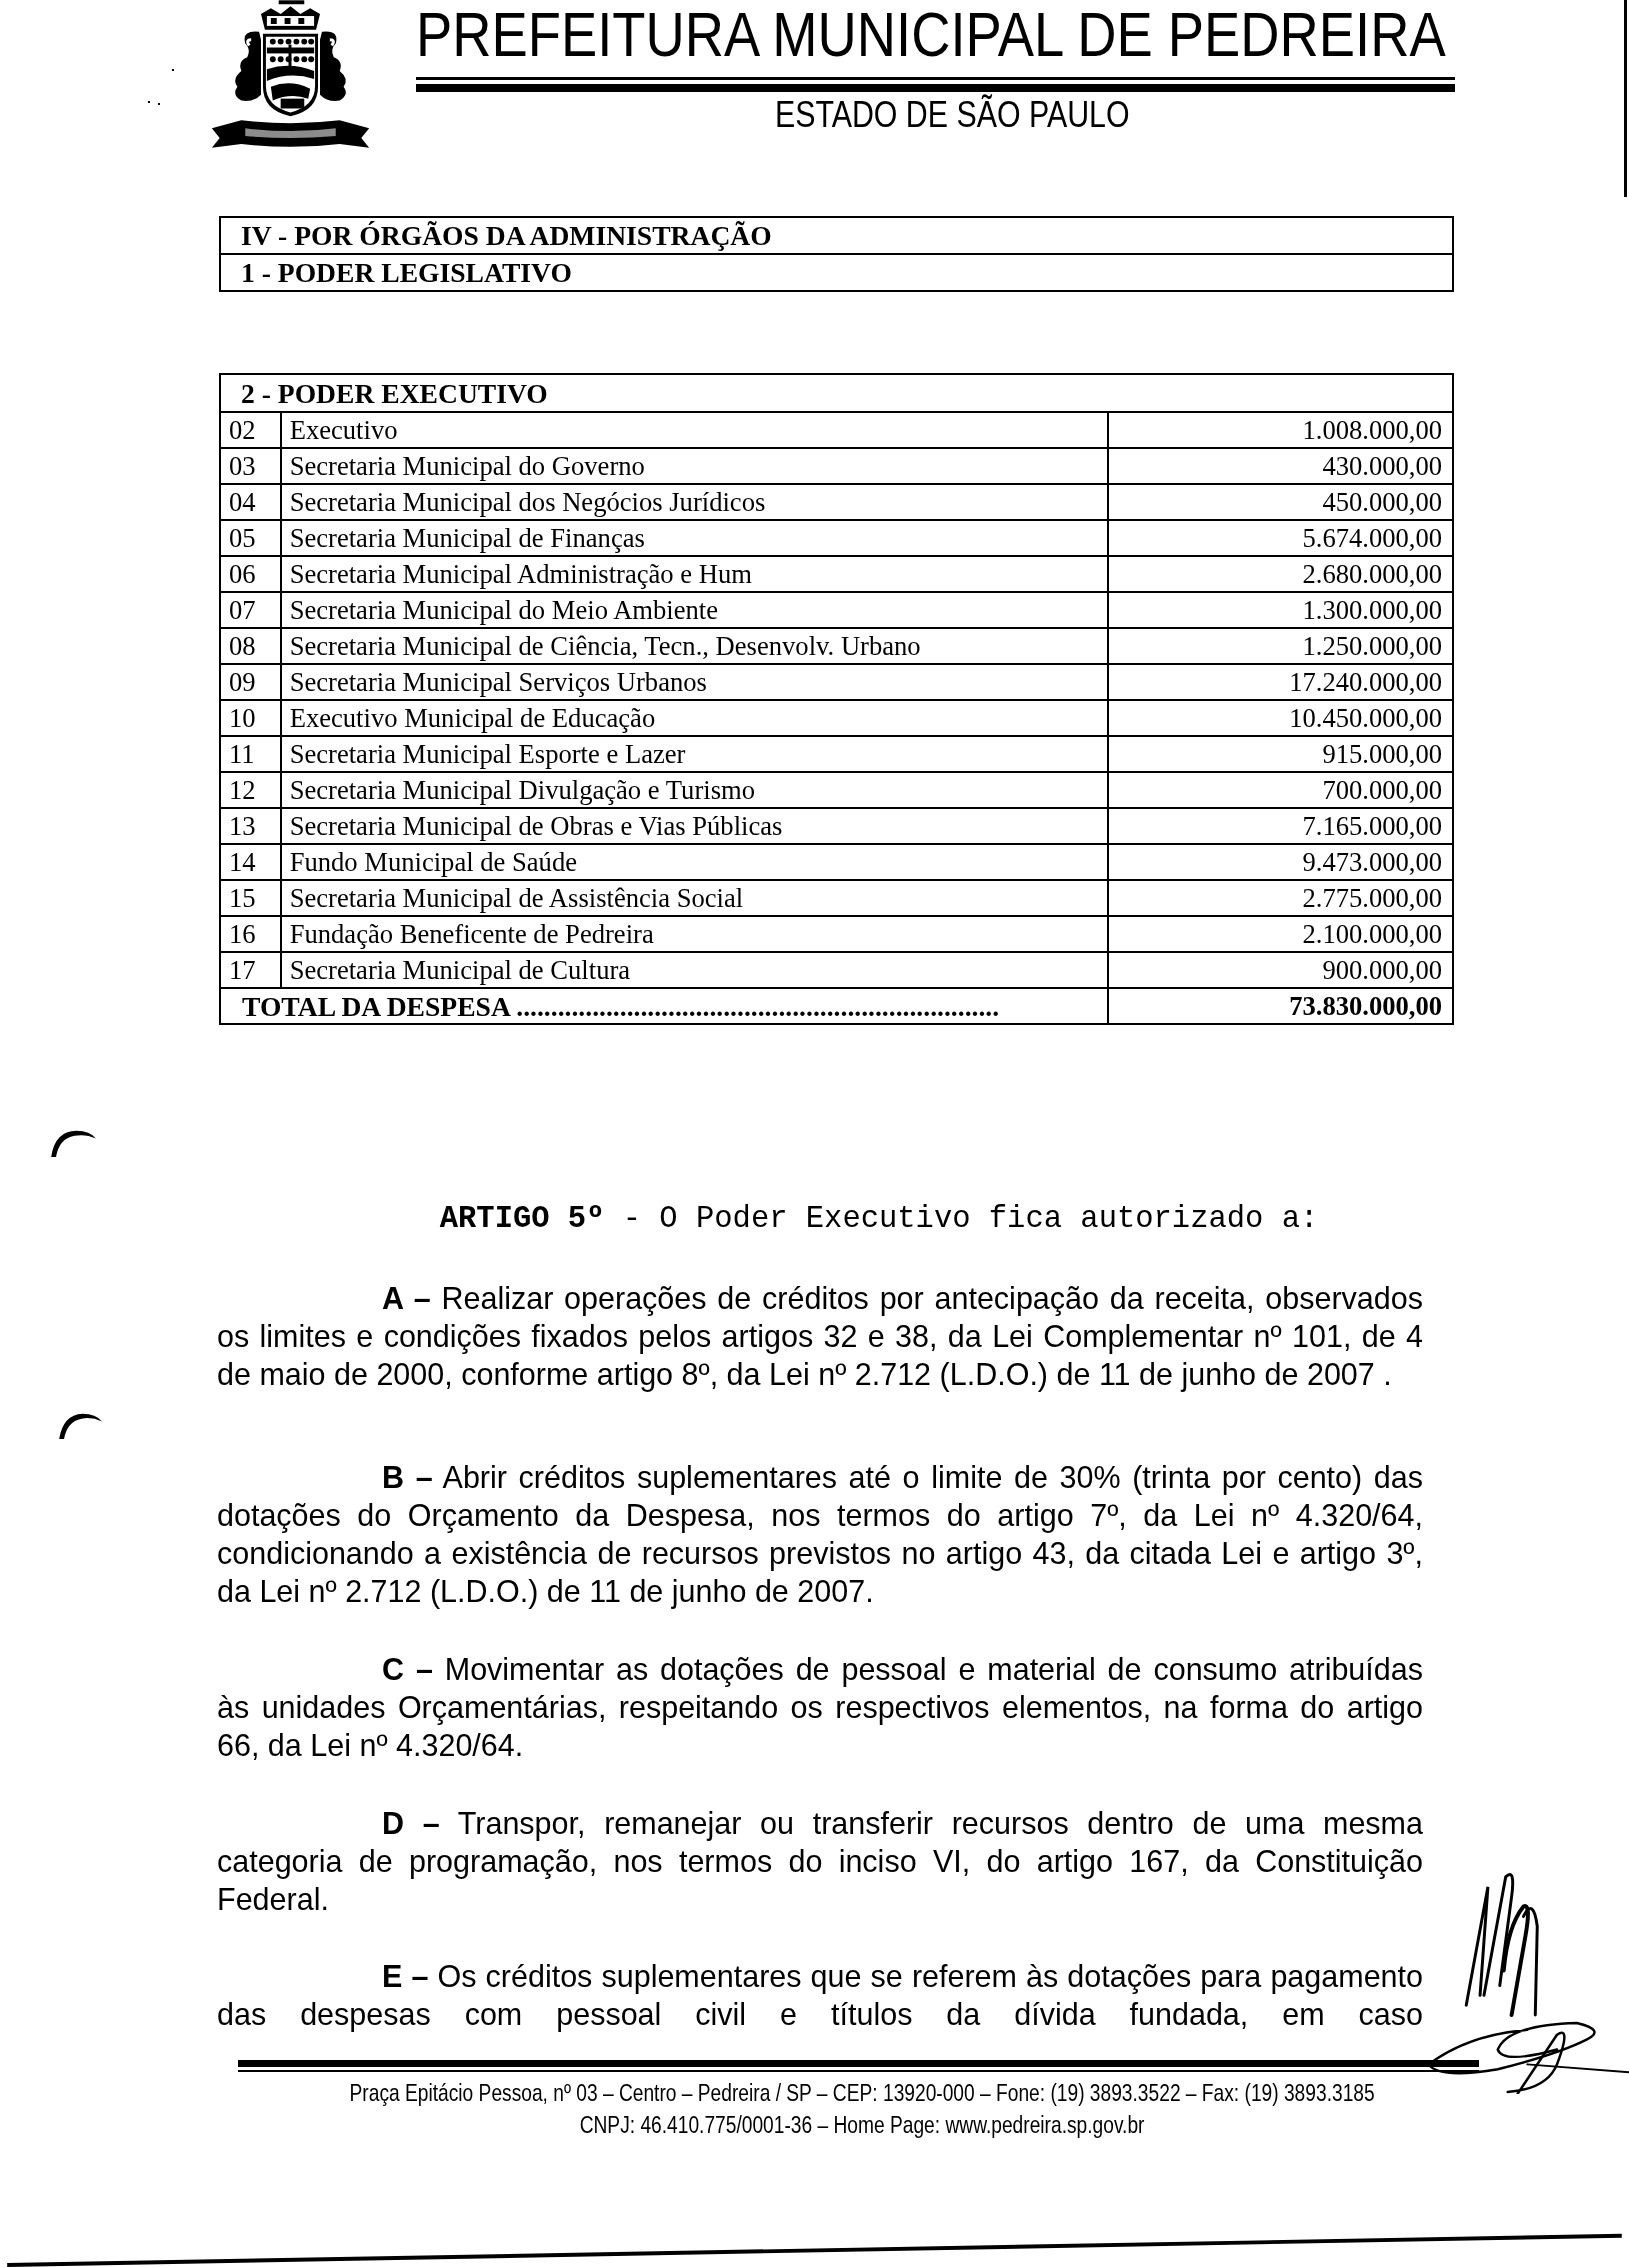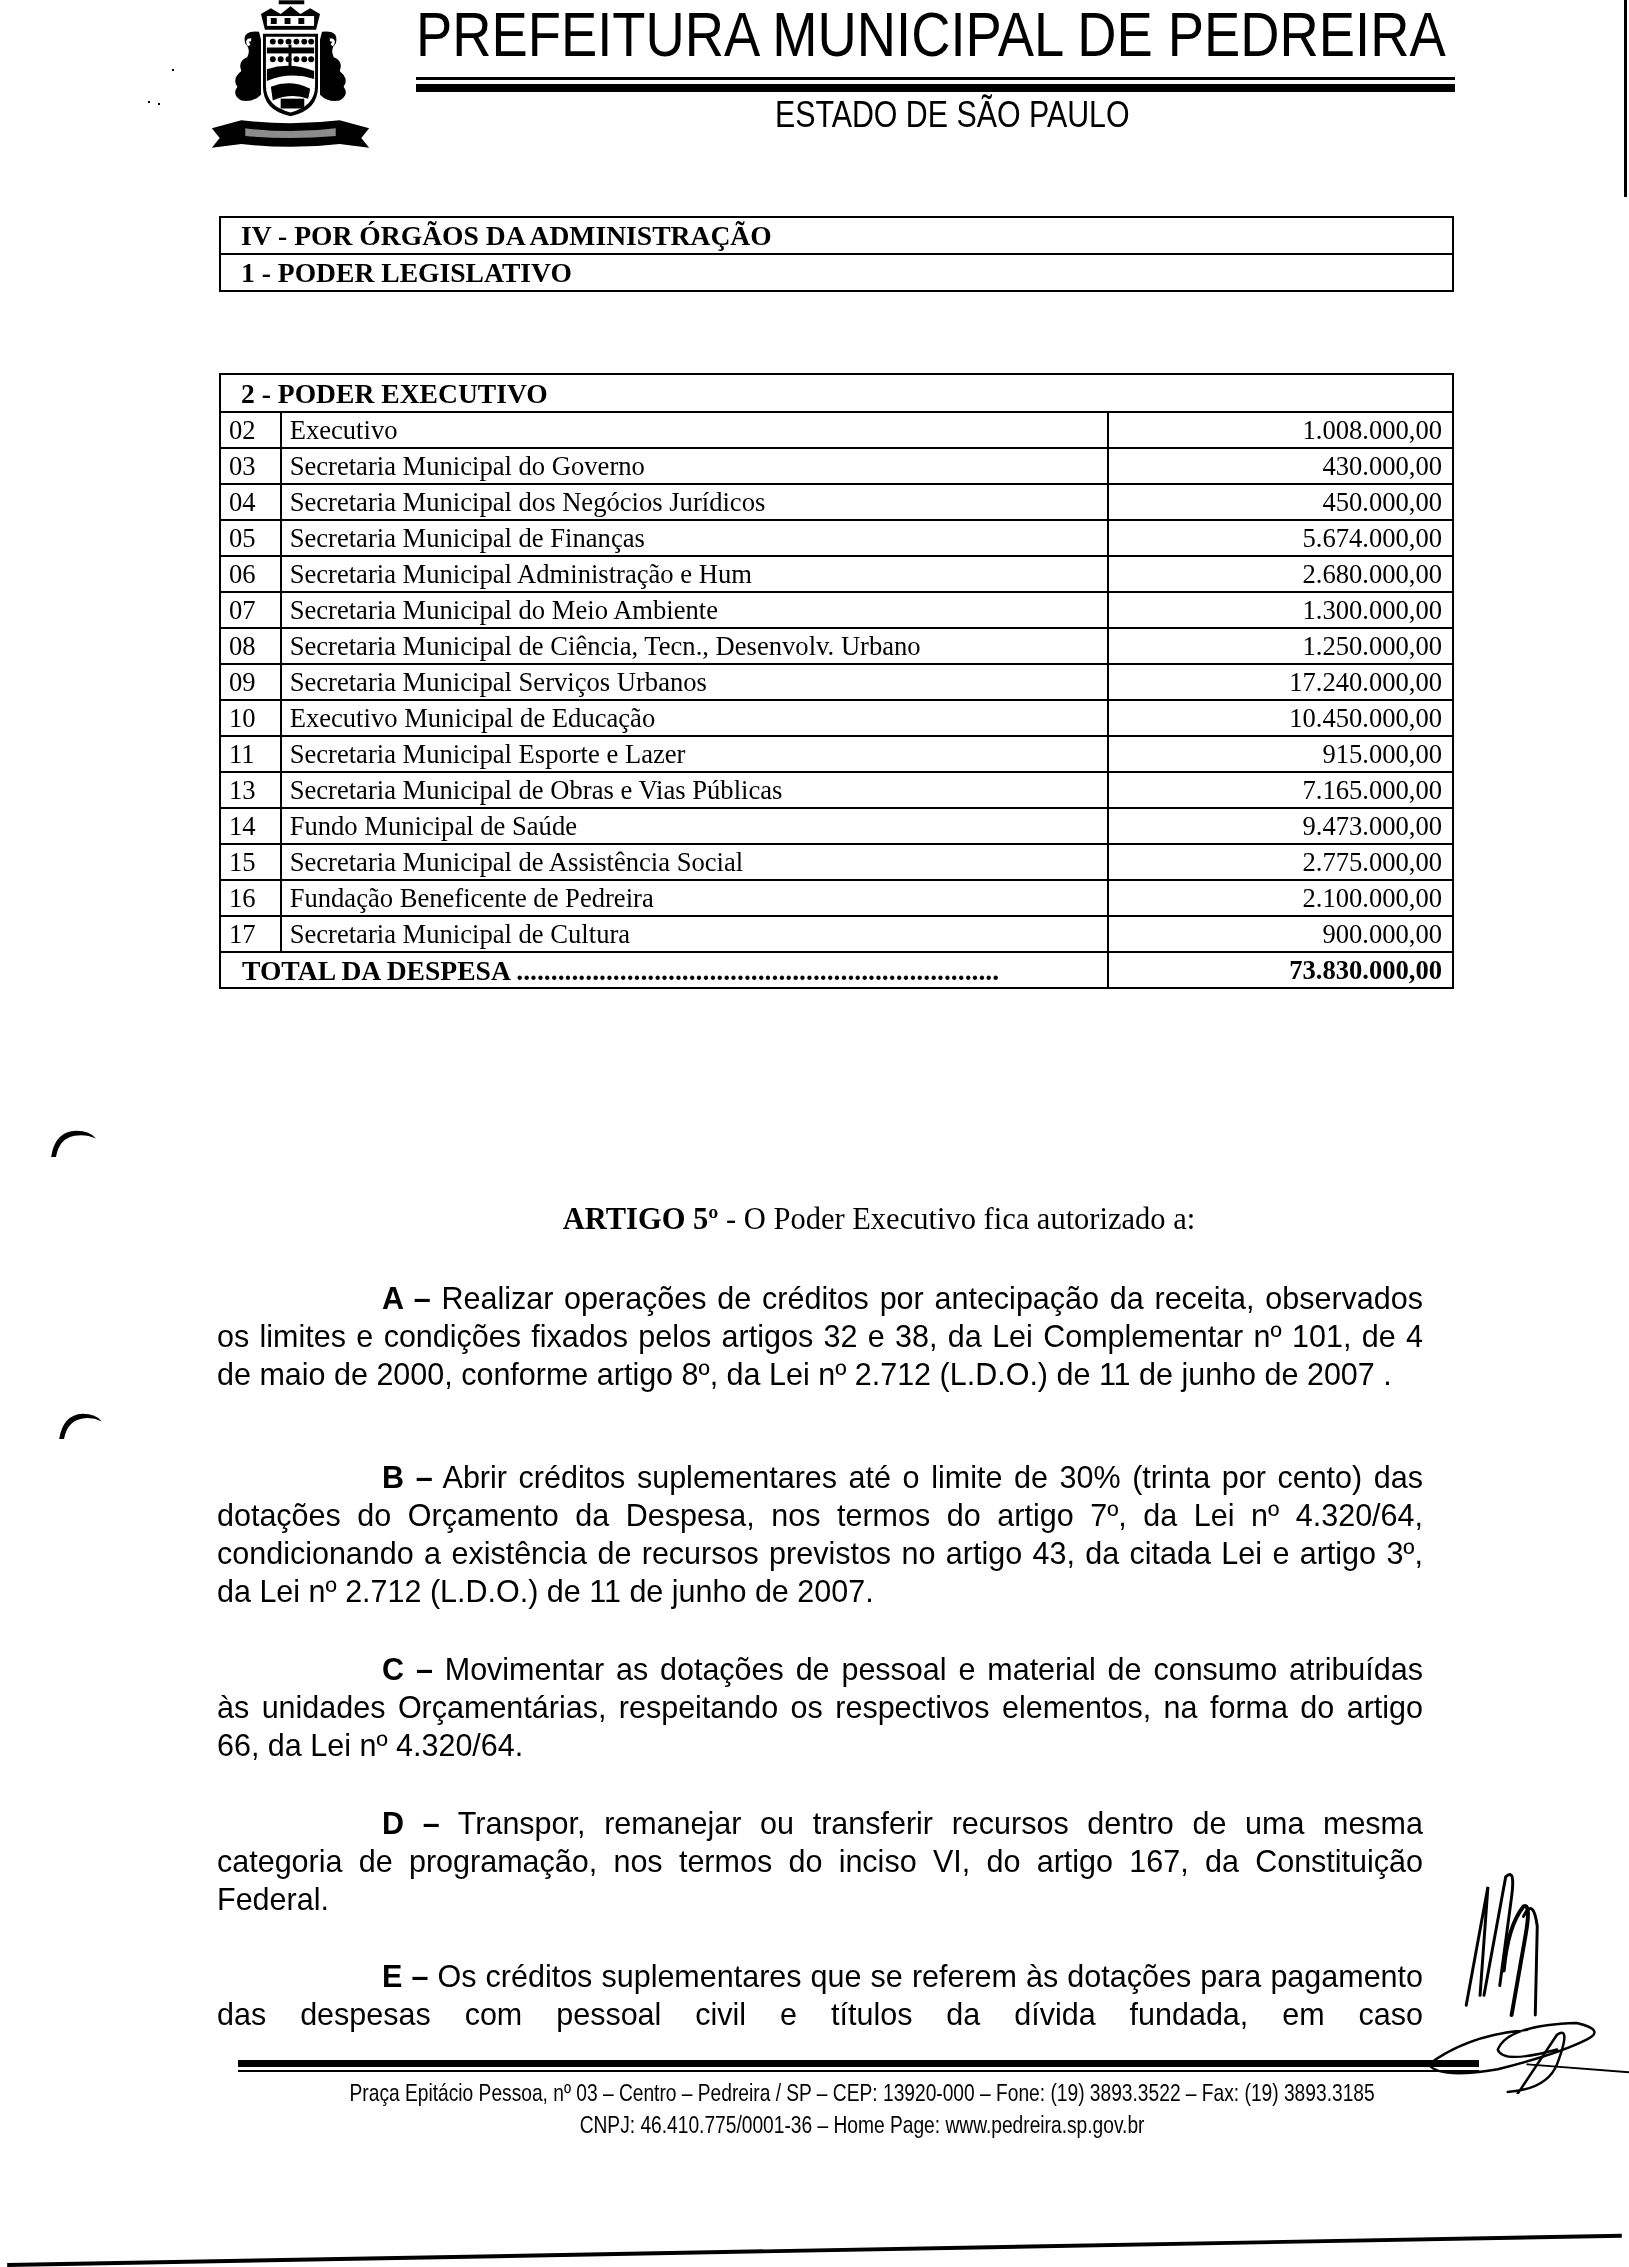--- a/index.html
+++ b/index.html
@@ -52,21 +52,21 @@
   .para {
     position: absolute; left: 217px; width: 1206px;
     font-family: "Liberation Sans", sans-serif; font-size: 30.5px; line-height: 38px;
     text-align: justify; text-align-last: left;
   }
   .para .lead { display: inline-block; width: 165px; }
   .para b { font-weight: bold; }
   #art-title {
     position: absolute; left: 217px; width: 1206px; top: 1200px;
     text-align: center;
-    font-family: Liberation Serif, serif; font-size: 30.5px; line-height: 38px;
+    font-family: Liberation Mono, monospace; font-size: 30.5px; line-height: 38px;
   }
   #art-title span.inner { display: inline-block; margin-left: 118px; }
   #para-a { top: 1251px; margin-top: 28px; }
   #para-b { top: 1458px; }
   #para-c { top: 1650px; }
   #para-d { top: 1804px; }
   #para-e { top: 1957px; }
 
   
   #frule-thick { left: 238px; top: 2060px; width: 1241px; height: 6.9px; background: #000; }
@@ -202,20 +202,25 @@
         <td class="num">10</td>
         <td class="name">Executivo Municipal de Educação</td>
         <td class="val">10.450.000,00</td>
       </tr>
     <tr>
         <td class="num">11</td>
         <td class="name">Secretaria Municipal Esporte e Lazer</td>
         <td class="val">915.000,00</td>
       </tr>
     <tr>
+        <td class="num">12</td>
+        <td class="name">Secretaria Municipal Divulgação e Turismo</td>
+        <td class="val">700.000,00</td>
+      </tr>
+    <tr>
         <td class="num">13</td>
         <td class="name">Secretaria Municipal de Obras e Vias Públicas</td>
         <td class="val">7.165.000,00</td>
       </tr>
     <tr>
         <td class="num">14</td>
         <td class="name">Fundo Municipal de Saúde</td>
         <td class="val">9.473.000,00</td>
       </tr>
     <tr>

